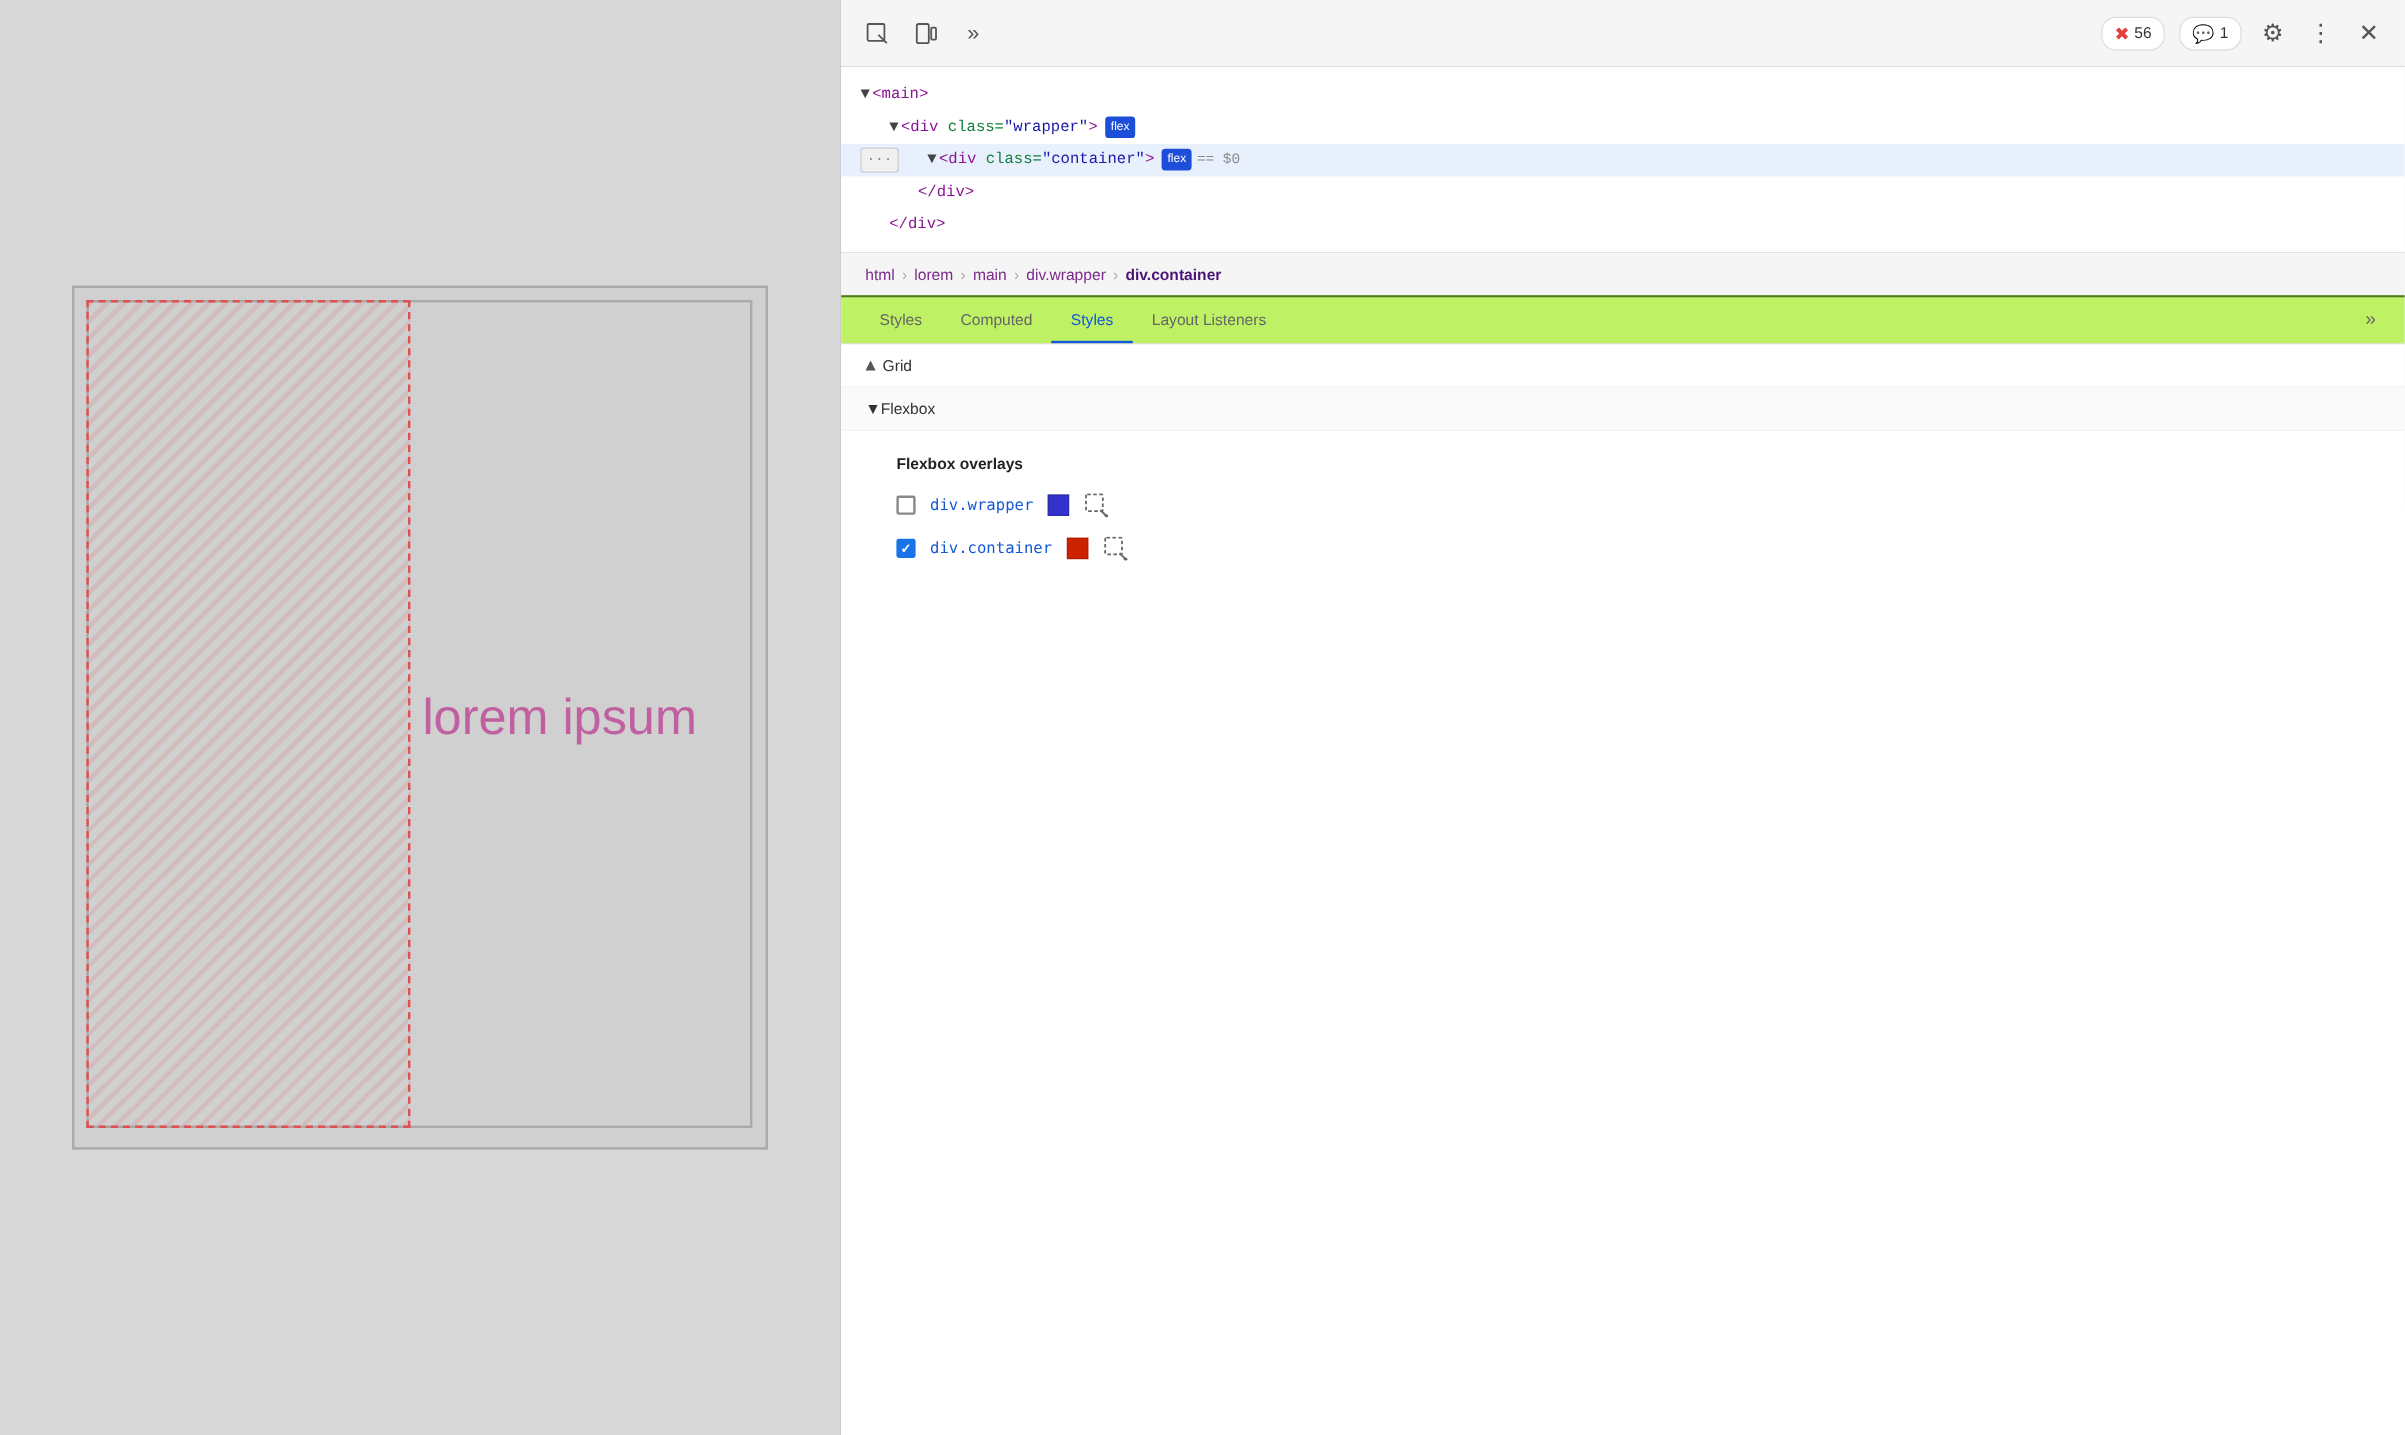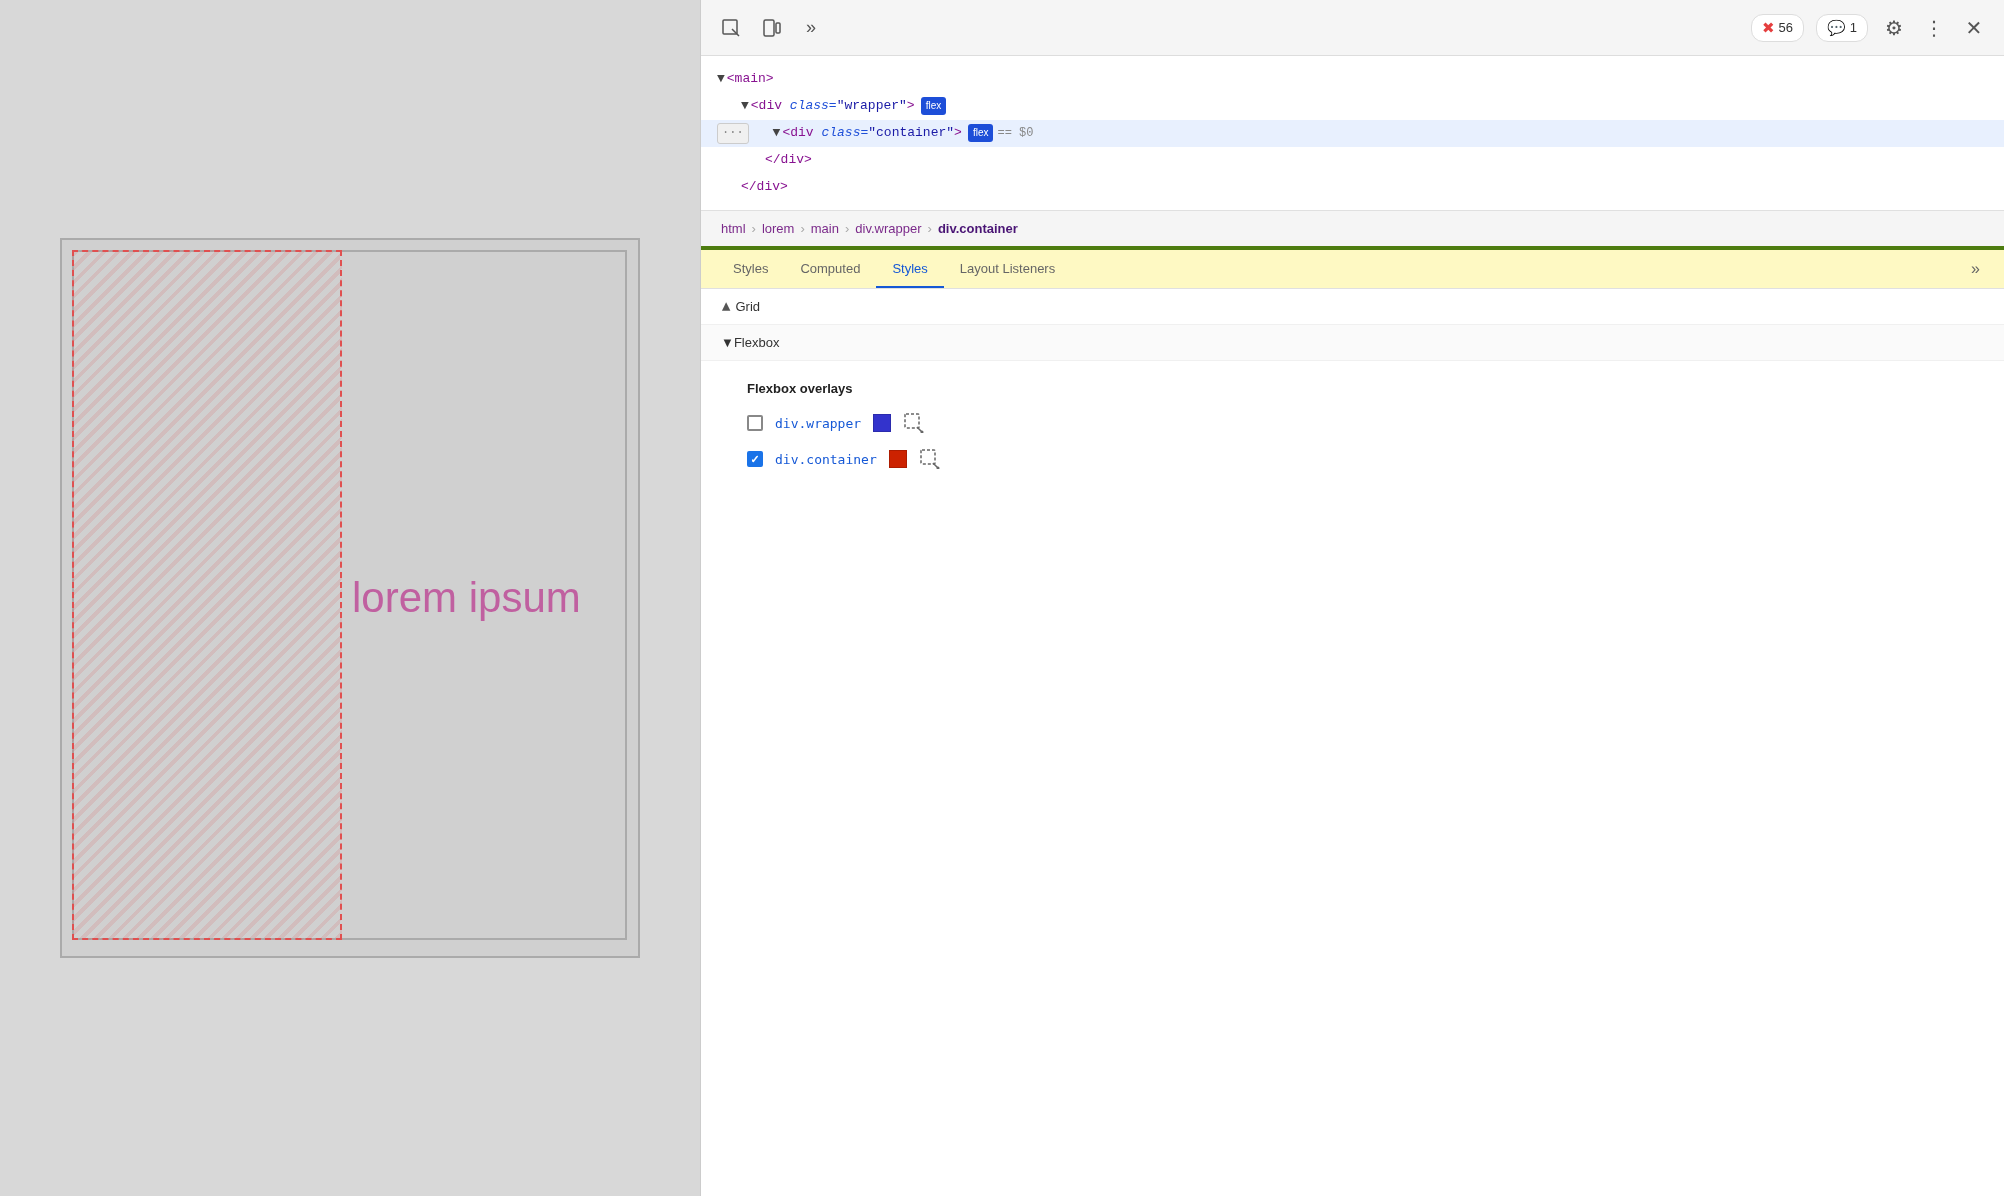--- a/index.html
+++ b/index.html
@@ -153,21 +153,21 @@
       cursor: default;
     }
 
     .tree-row.selected {
       background: #e8f0fe;
     }
 
     .tree-indent { display: inline-block; }
     .tree-arrow { color: #444; margin-right: 2px; }
     .tag-purple { color: #881391; }
-    .tag-attr { color: #1d4ed8; font-style: italic; }
+    .tag-attr { color: #15803d; }
     .tag-value { color: #1a1aa6; }
     .tag-text { color: #333; }
     .flex-badge {
       background: #1d4ed8;
       color: white;
       font-size: 10px;
       padding: 1px 5px;
       border-radius: 3px;
       margin-left: 6px;
       font-family: sans-serif;
@@ -187,42 +187,42 @@
       margin-right: 8px;
       cursor: pointer;
     }
 
     
     .breadcrumb-bar {
       display: flex;
       align-items: center;
       padding: 8px 16px;
       background: #f5f5f5;
-      border-bottom: 4px solid #4d7c0f;
+      border-bottom: 2px solid #4d7c0f;
       gap: 0;
       font-size: 13px;
     }
 
     .breadcrumb-item {
       color: #7b2a8a;
       cursor: pointer;
       padding: 2px 4px;
       border-radius: 3px;
     }
     .breadcrumb-separator {
       color: #aaa;
       margin: 0 2px;
     }
 
     
     .tabs-bar {
       display: flex;
       align-items: center;
       border-bottom: 1px solid #e0e0e0;
-      background: #fef9c3;
+      background: #bef264;
       padding: 0 16px;
       justify-content: flex-end;
     }
 
     .tab {
       padding: 10px 16px;
       font-size: 13px;
       color: #666;
       cursor: pointer;
       border-bottom: 2px solid transparent;

